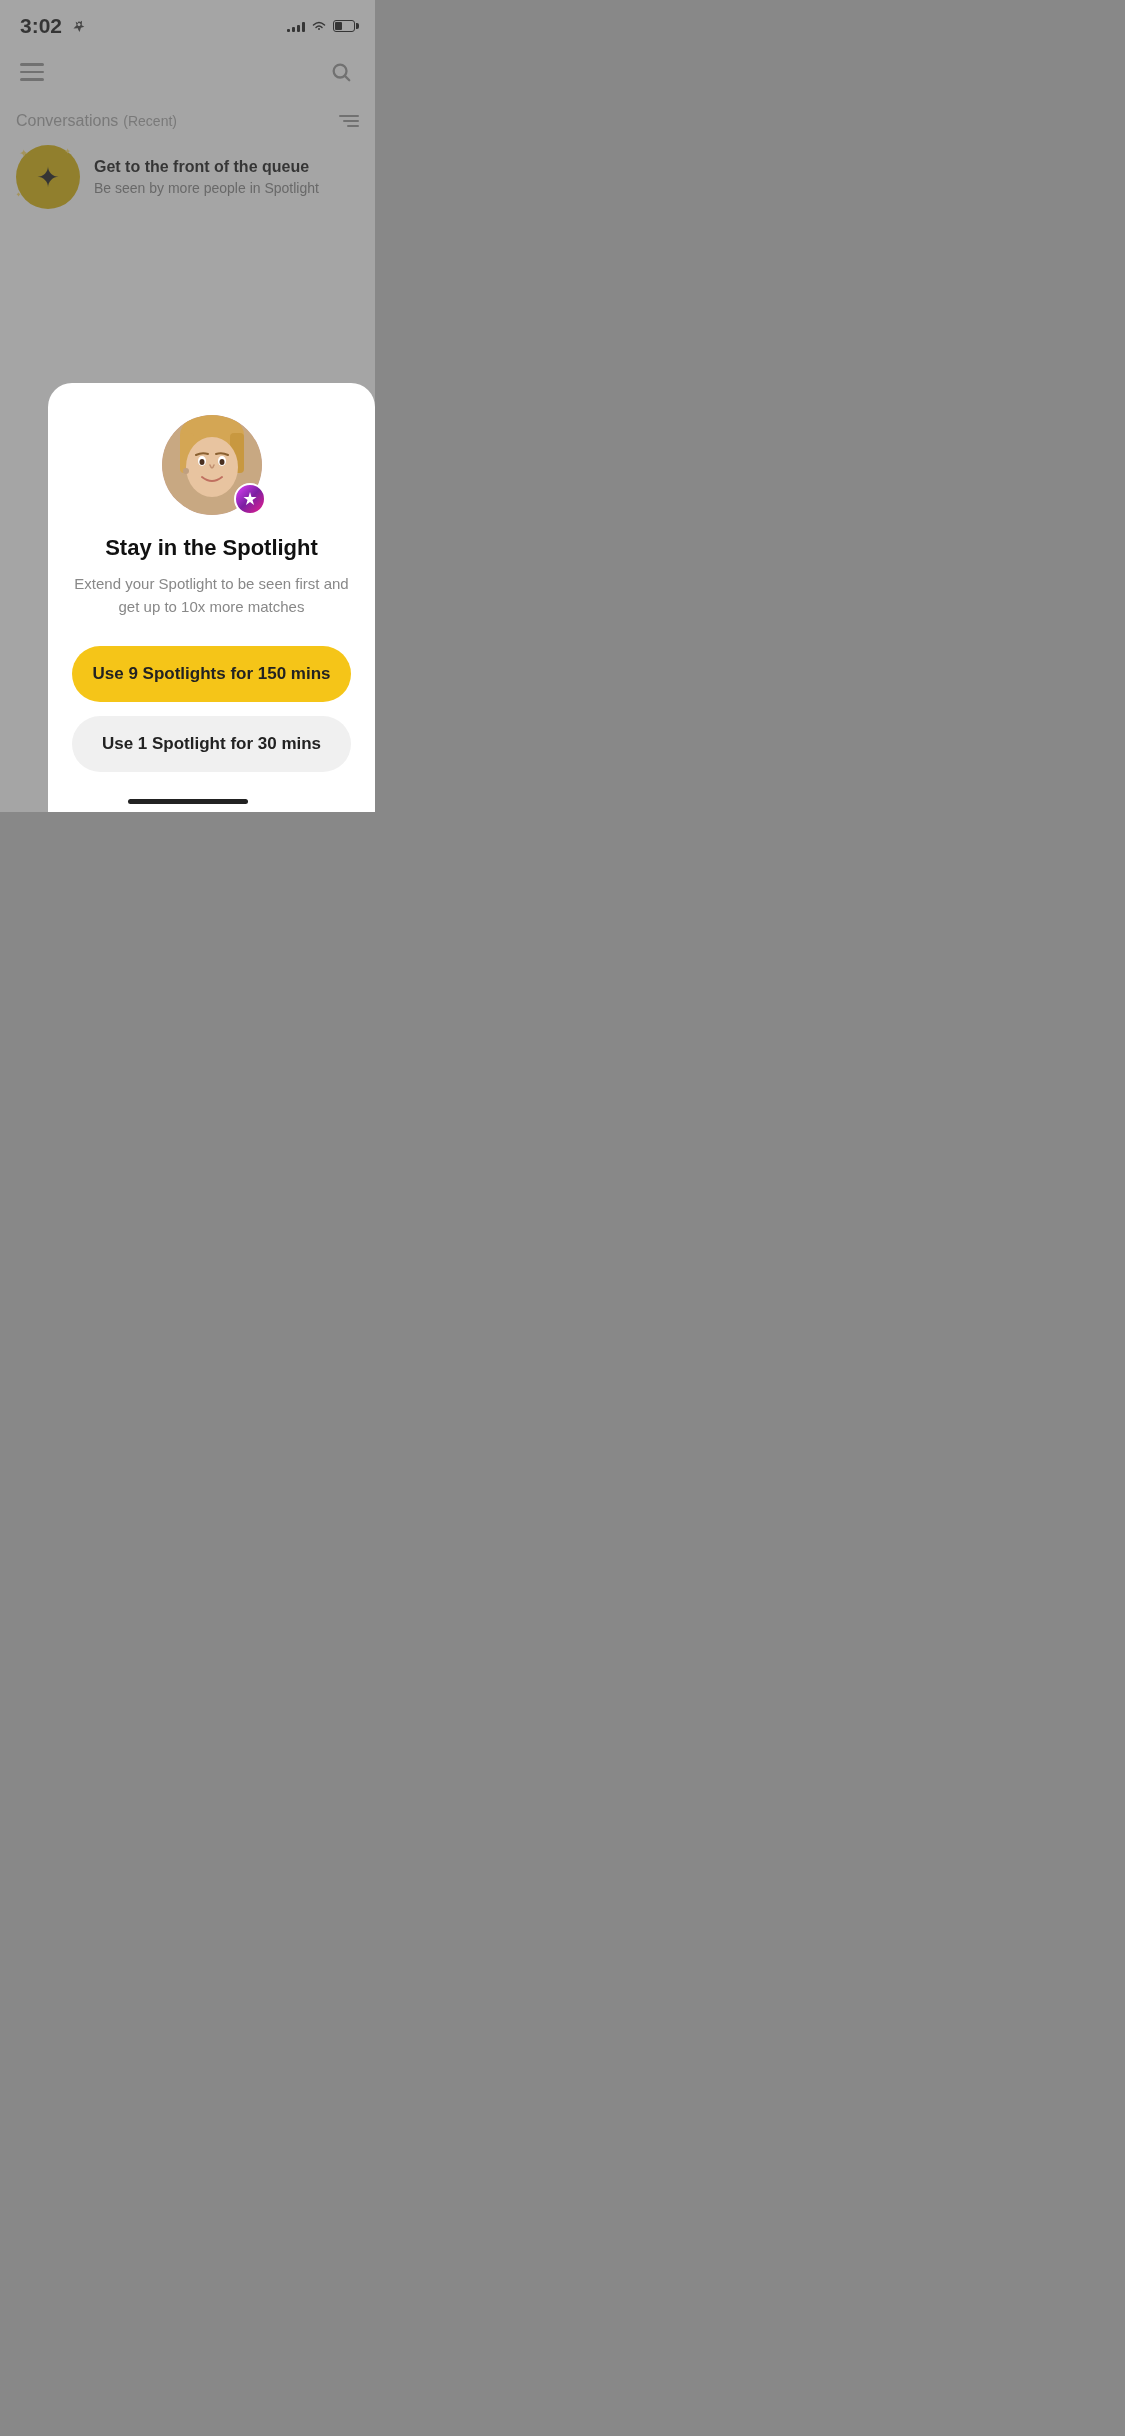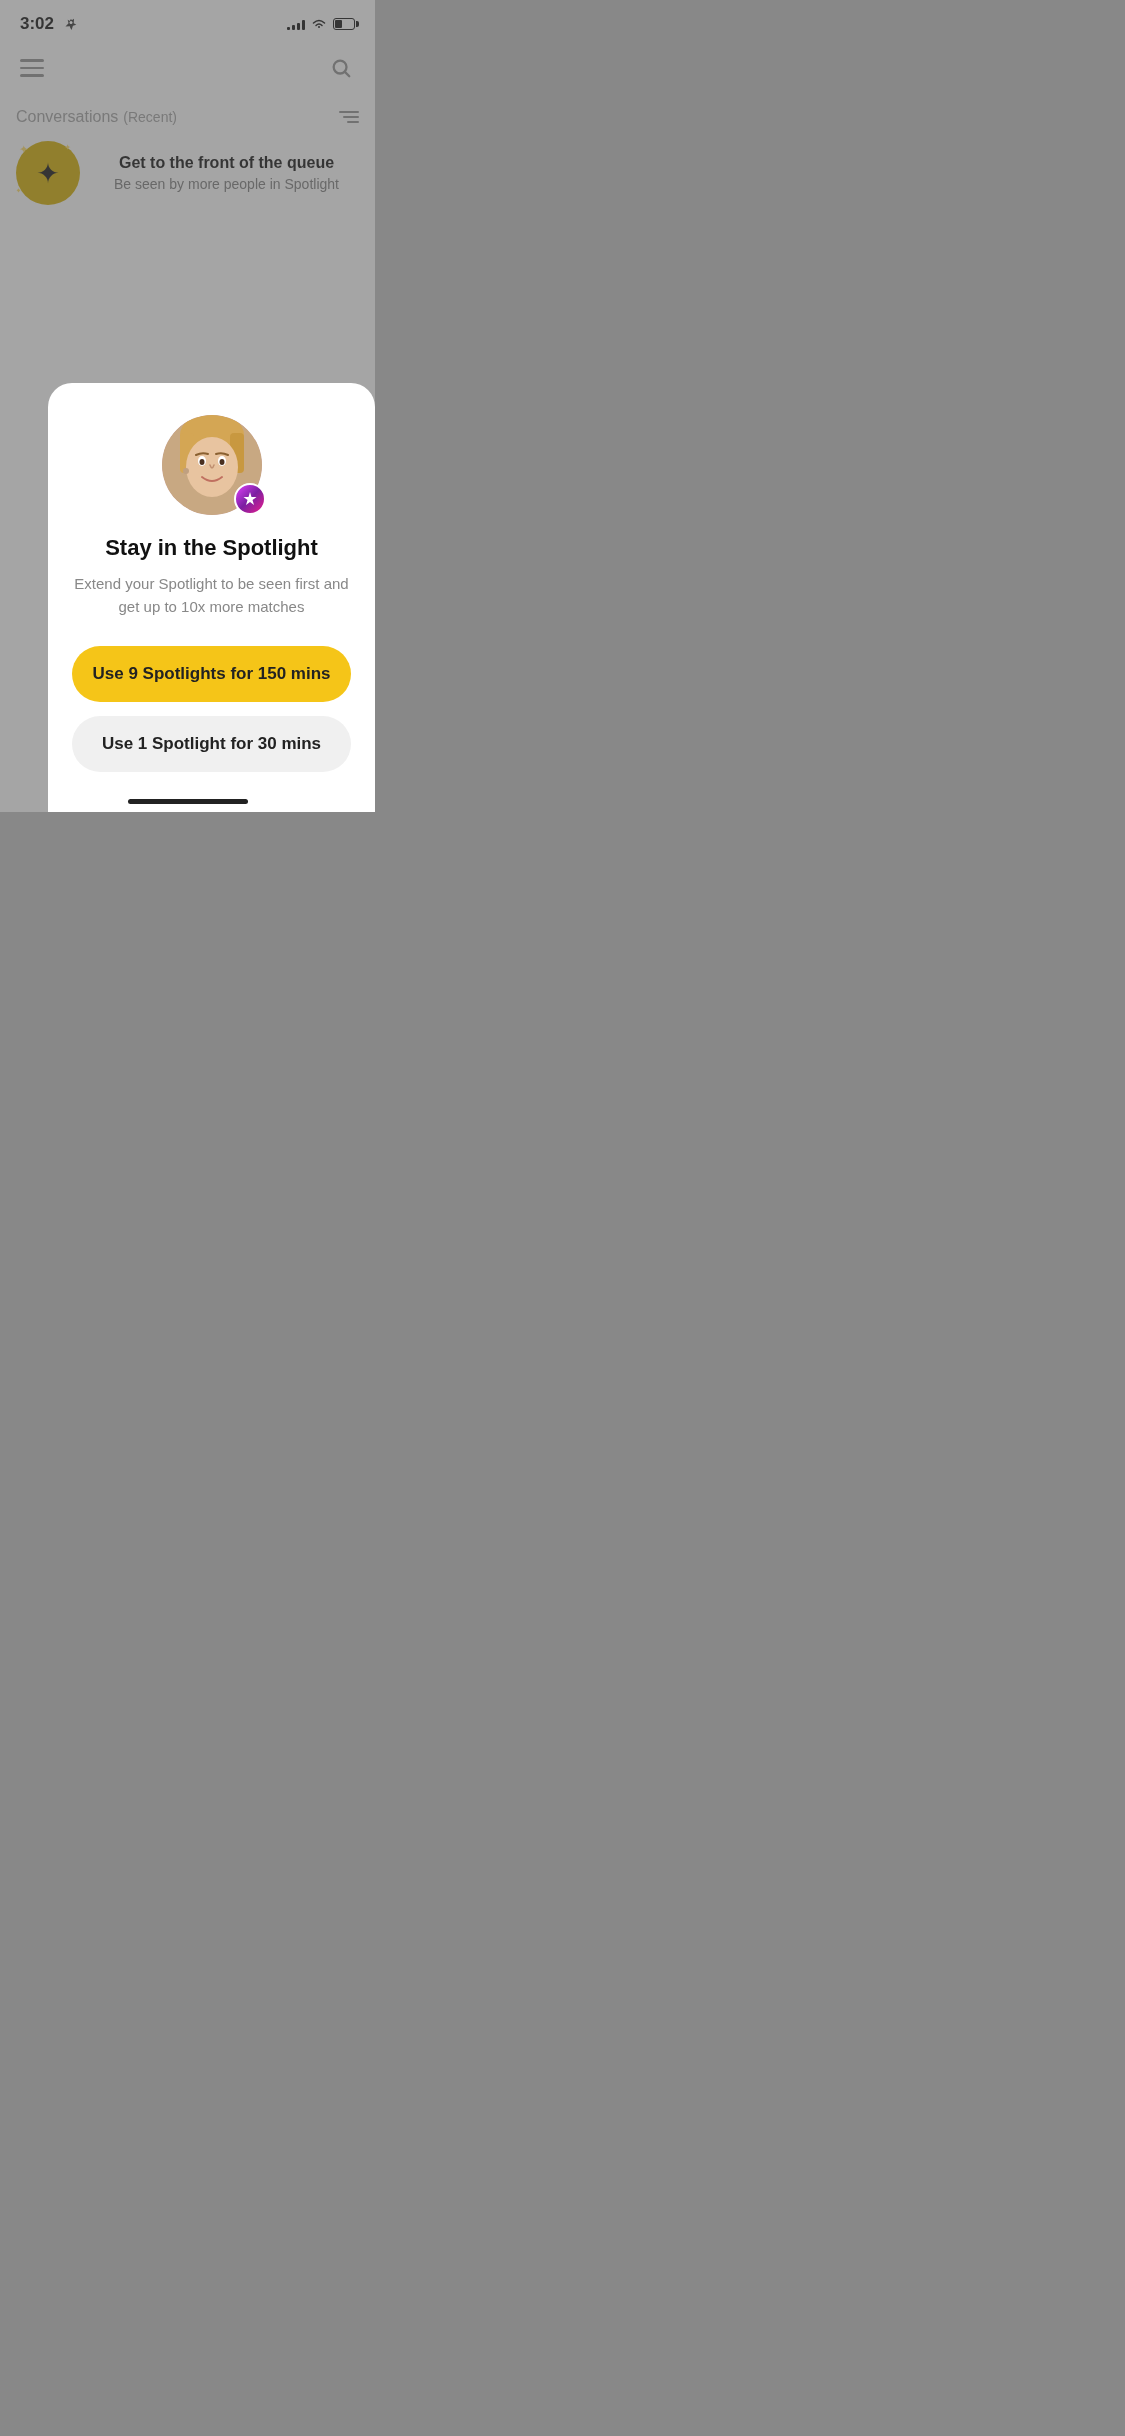--- a/index.html
+++ b/index.html
@@ -16,21 +16,21 @@
 
     
     .status-bar {
       display: flex;
       justify-content: space-between;
       align-items: center;
       padding: 14px 20px 8px 20px;
       background: #f0f0f0;
     }
     .status-time {
-      font-size: 17px;
+      font-size: 21px;
       font-weight: 600;
       color: #111;
       display: flex;
       align-items: center;
       gap: 11px;
     }
     .status-icons {
       display: flex;
       align-items: center;
       gap: 6px;
@@ -147,21 +147,20 @@
     .avatar-placeholder {
       width: 100%;
       height: 100%;
       background: #d0d0d0;
     }
 
     
     .conversations-section {
       padding: 12px 16px 8px 16px;
       background: #f0f0f0;
-      text-align: center;
     }
     .conversations-header {
       display: flex;
       justify-content: space-between;
       align-items: center;
       margin-bottom: 14px;
     }
     .conversations-title {
       font-size: 18px;
       font-weight: 700;

